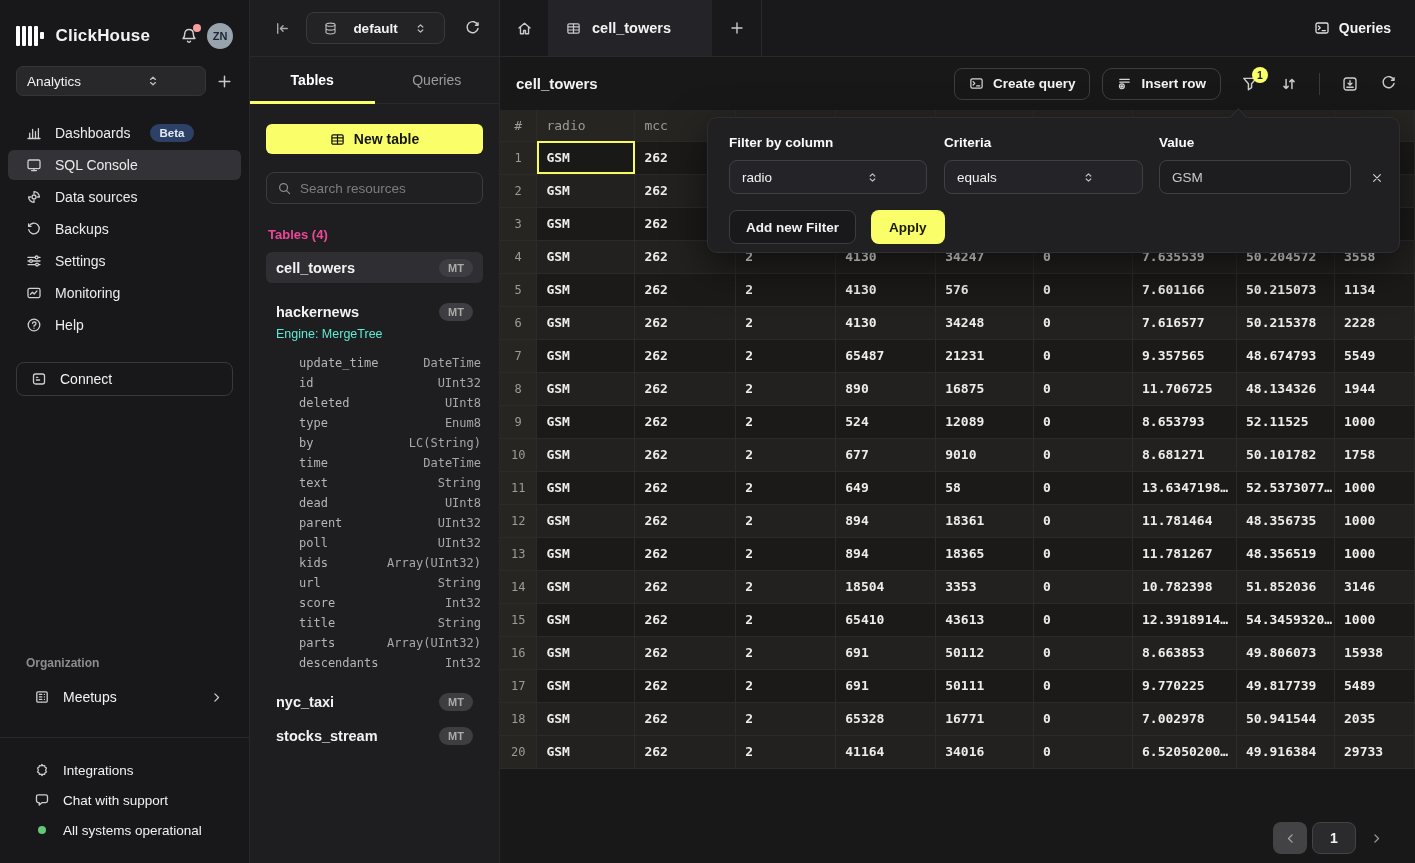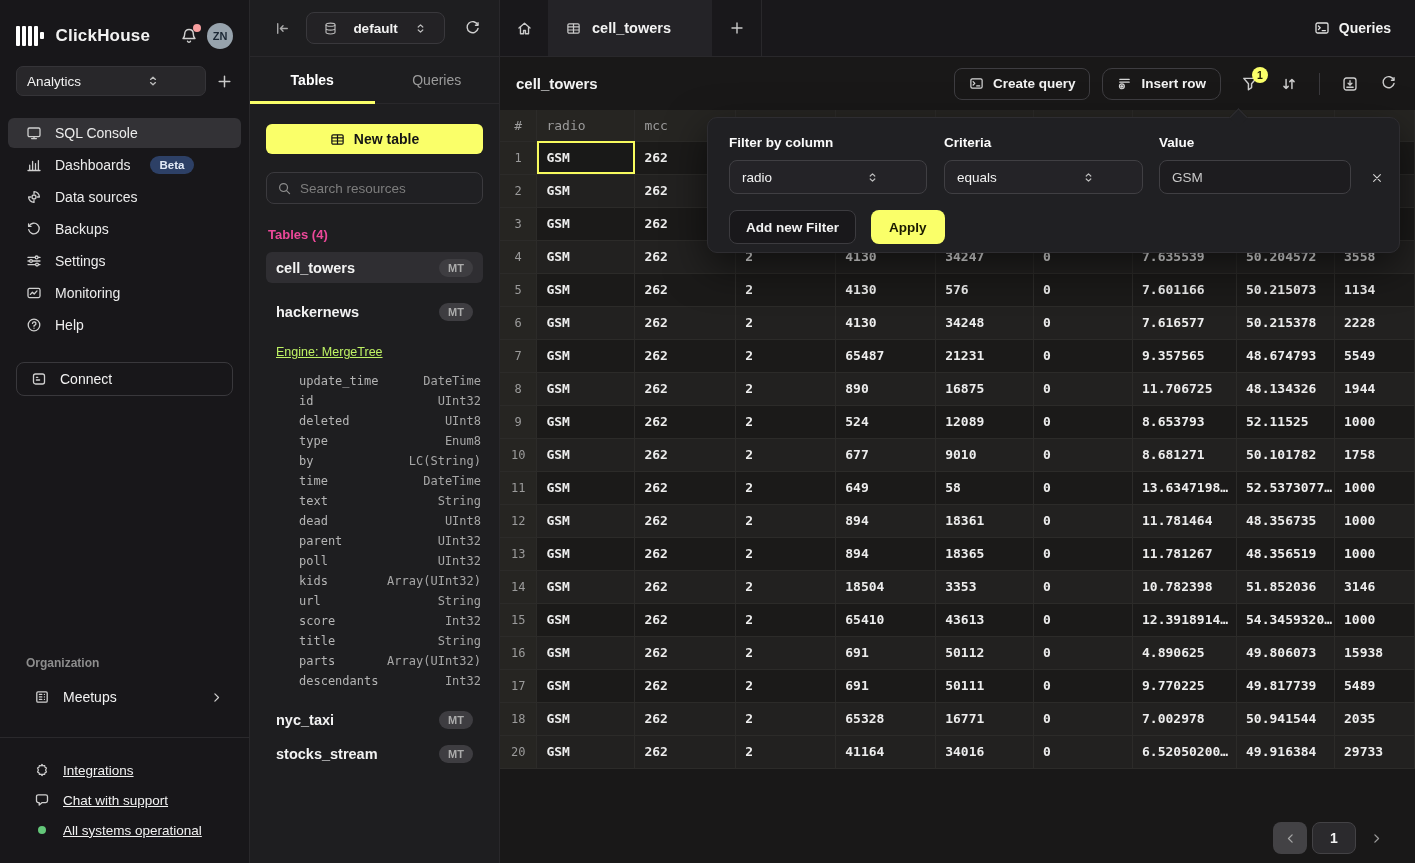--- a/index.html
+++ b/index.html
@@ -34,21 +34,21 @@
   .beta:empty { display:none; }
 
   .connect { margin:22px 16px 0 16px; height:34px; border:1px solid #39383c; border-radius:8px; display:flex; align-items:center; gap:13px; padding:16px 14px; font-size:14px; cursor:pointer; }
 
   .sb-org { position:absolute; left:0; top:656px; width:100%; padding:0 16px; }
   .org-label { font-size:12px; color:#8d8d8d; font-weight:600; padding-left:10px; }
   .org-item { margin-top:12px; height:30px; display:flex; align-items:center; gap:13px; padding:0 10px 0 18px; font-size:14px; cursor:pointer; }
   .org-item .lbl { flex:1; }
   .org-item .icn, .sb-foot .icn { color:#cfcfcf; }
   .sb-div { position:absolute; left:0; top:737px; width:100%; height:1px; background:#2a292c; }
-  .sb-foot { position:absolute; left:0; top:758px; width:100%; display:flex; flex-direction:column; gap:6px; padding:0 16px;text-decoration:underline; }
+  .sb-foot { position:absolute; left:0; top:758px; width:100%; display:flex; flex-direction:column; gap:6px; padding:0 16px; }
   .foot-item { height:24px; display:flex; align-items:center; gap:13px; padding-left:18px; font-size:13.5px; cursor:pointer; }
   .status-dot { width:8px; height:8px; border-radius:50%; background:#63c779; margin:0 4px; flex:none; }
 
   
   .explorer { position:absolute; left:250px; top:0; width:250px; height:863px; background:#1e1e20; border-right:1px solid #29282b; }
   .ex-topbar { height:57px; border-bottom:1px solid #29282b; display:flex; align-items:center; padding:0 18px 0 24px; gap:15px; }
   .ex-topbar .collapse { color:#a9a9a9; cursor:pointer; }
   .db-select { width:148px; height:32px; background:#232225; border:1px solid #39383c; border-radius:8px; display:flex; align-items:center; gap:9px; padding:0 10px; font-size:13.5px; font-weight:600; cursor:pointer; }
   .db-select span { flex:1; }
   .db-select .icn, .ws-select .icn { color:#bdbdbd; }
@@ -63,21 +63,21 @@
   .new-table { width:100%; height:30px; background:#faff69; border:none; border-radius:6px; display:flex; align-items:center; justify-content:center; gap:9px; font-size:14px; font-weight:600; color:#141414; cursor:pointer; font-family:inherit; }
   .new-table .icn { color:#141414; }
   .search-box { margin-top:18px; height:32px; border:1px solid #3b3a3e; border-radius:8px; background:#202023; display:flex; align-items:center; gap:8px; padding:0 10px; color:#7d7d7d; }
   .search-box input { flex:1; background:none; border:none; outline:none; color:#c9c9c9; font-size:13.5px; font-family:inherit; }
   .search-box input::placeholder { color:#7d7d7d; }
   .section-label { margin-top:23px; font-size:13px; font-weight:600; color:#ec4899; padding-left:2px; }
   .tbl-row { height:31px; display:flex; align-items:center; padding:0 10px; border-radius:6px; cursor:pointer; margin-top:10px; }
   .tbl-row.active { background:#2f2e32; }
   .tbl-row .nm { flex:1; font-size:14.5px; font-weight:700; }
   .mt-badge { background:#3e3d41; color:#ababab; font-size:11px; font-weight:600; padding:3px 9px; border-radius:10px; }
-  .engine-line { margin-top:18px; padding-left:10px; font-size:12.5px; color:#bef264;text-decoration:underline; }
+  .engine-line { margin-top:0; padding-left:10px; font-size:12.5px; color:#5eead4; }
   .schema { margin:12px 0 0 0; padding:0 2px 0 33px; font-family:"DejaVu Sans Mono", monospace; font-size:12px; }
   .schema-row { display:flex; justify-content:space-between; line-height:20px; }
   .schema-row .fn { color:#b5b5b5; }
   .schema-row .ft { color:#a7a7a7; }
   .after-schema { margin-top:13px; }
 
   
   .main { position:absolute; left:500px; top:0; width:915px; height:863px; background:#191818; }
   .m-strip { position:absolute; left:0; top:0; width:100%; height:57px; background:#19181b; border-bottom:1px solid #29282b; display:flex; align-items:stretch; }
   .home-btn { width:48px; display:flex; align-items:center; justify-content:center; color:#c9c9c9; cursor:pointer; }
@@ -160,37 +160,37 @@
         </span>
       </div>
       <button class="ws-add icn">
         <svg width="17" height="17" viewBox="0 0 16 16" fill="none" stroke="currentColor" stroke-width="1.4" stroke-linecap="round">
             <path d="M8 3v10M3 8h10"></path>
           </svg>
       </button>
     </div>
 
     <nav class="nav" id="sb-nav">
+        <div class="nav-item">
+          <span class="icn">
+            <svg width="16" height="16" viewBox="0 0 16 16" fill="none" stroke="currentColor" stroke-width="1.3" stroke-linecap="round">
+              <path d="M2 13.5h12M3.7 13V8.2M6.6 13V4.4M9.5 13V6.6M12.4 13V3.6"></path>
+            </svg>
+          </span>
+          <span>Dashboards</span>
+          <span class="beta">Beta</span>
+        </div>
         <div class="nav-item active">
           <span class="icn">
             <svg width="16" height="16" viewBox="0 0 16 16" fill="none" stroke="currentColor" stroke-width="1.3" stroke-linecap="round" stroke-linejoin="round">
               <rect x="2" y="3" width="12" height="8.6" rx="1.4"></rect>
               <path d="M8 11.6v2M5.6 13.6h4.8"></path>
             </svg>
           </span>
           <span>SQL Console</span>
-        </div>
-        <div class="nav-item">
-          <span class="icn">
-            <svg width="16" height="16" viewBox="0 0 16 16" fill="none" stroke="currentColor" stroke-width="1.3" stroke-linecap="round">
-              <path d="M2 13.5h12M3.7 13V8.2M6.6 13V4.4M9.5 13V6.6M12.4 13V3.6"></path>
-            </svg>
-          </span>
-          <span>Dashboards</span>
-          <span class="beta">Beta</span>
         </div>
         <div class="nav-item">
           <span class="icn">
             <svg width="16" height="16" viewBox="0 0 16 16" fill="none" stroke="currentColor" stroke-width="1.3" stroke-linecap="round">
               <circle cx="8" cy="8" r="2"></circle>
               <path d="M8 2.6v2M8 11.4v2M2.6 8h2M11.4 8h2M8 2.6a5.4 5.4 0 0 1 5.4 5.4M8 13.4A5.4 5.4 0 0 1 2.6 8"></path>
             </svg>
           </span>
           <span>Data sources</span>
         </div>
@@ -731,21 +731,21 @@
             <td>1000</td>
           </tr>
           <tr class="even">
             <td class="num">16</td>
             <td>GSM</td>
             <td>262</td>
             <td>2</td>
             <td>691</td>
             <td>50112</td>
             <td>0</td>
-            <td>4.890625</td>
+            <td>8.663853</td>
             <td>49.806073</td>
             <td>15938</td>
           </tr>
           <tr class="odd">
             <td class="num">17</td>
             <td>GSM</td>
             <td>262</td>
             <td>2</td>
             <td>691</td>
             <td>50111</td>

